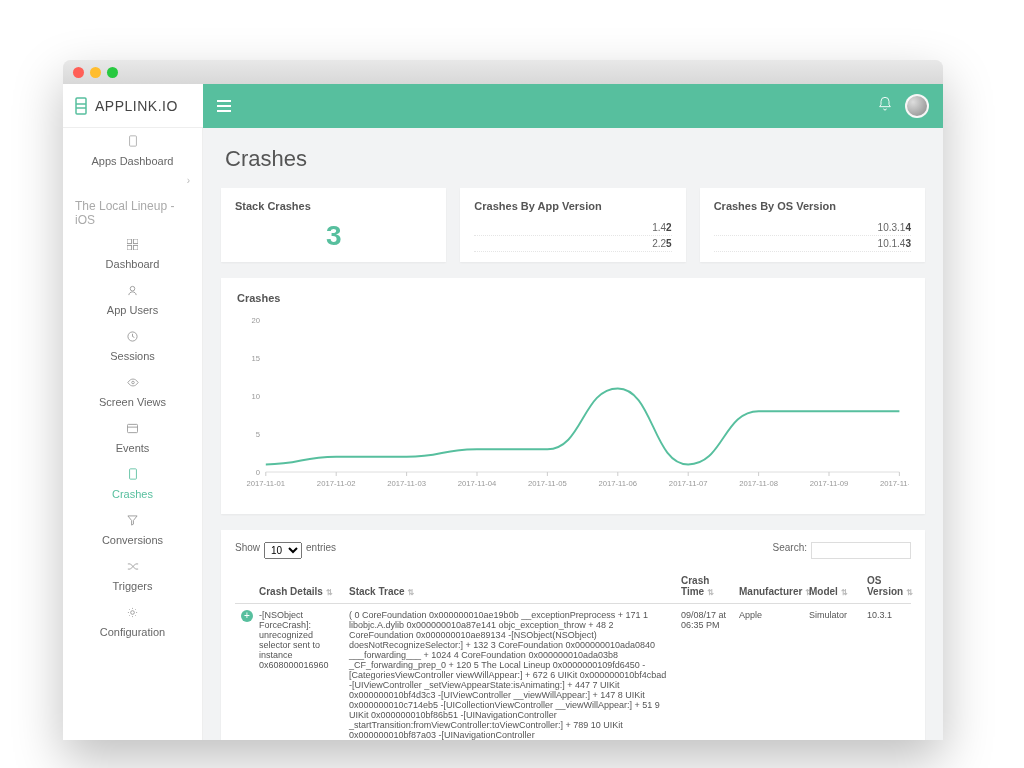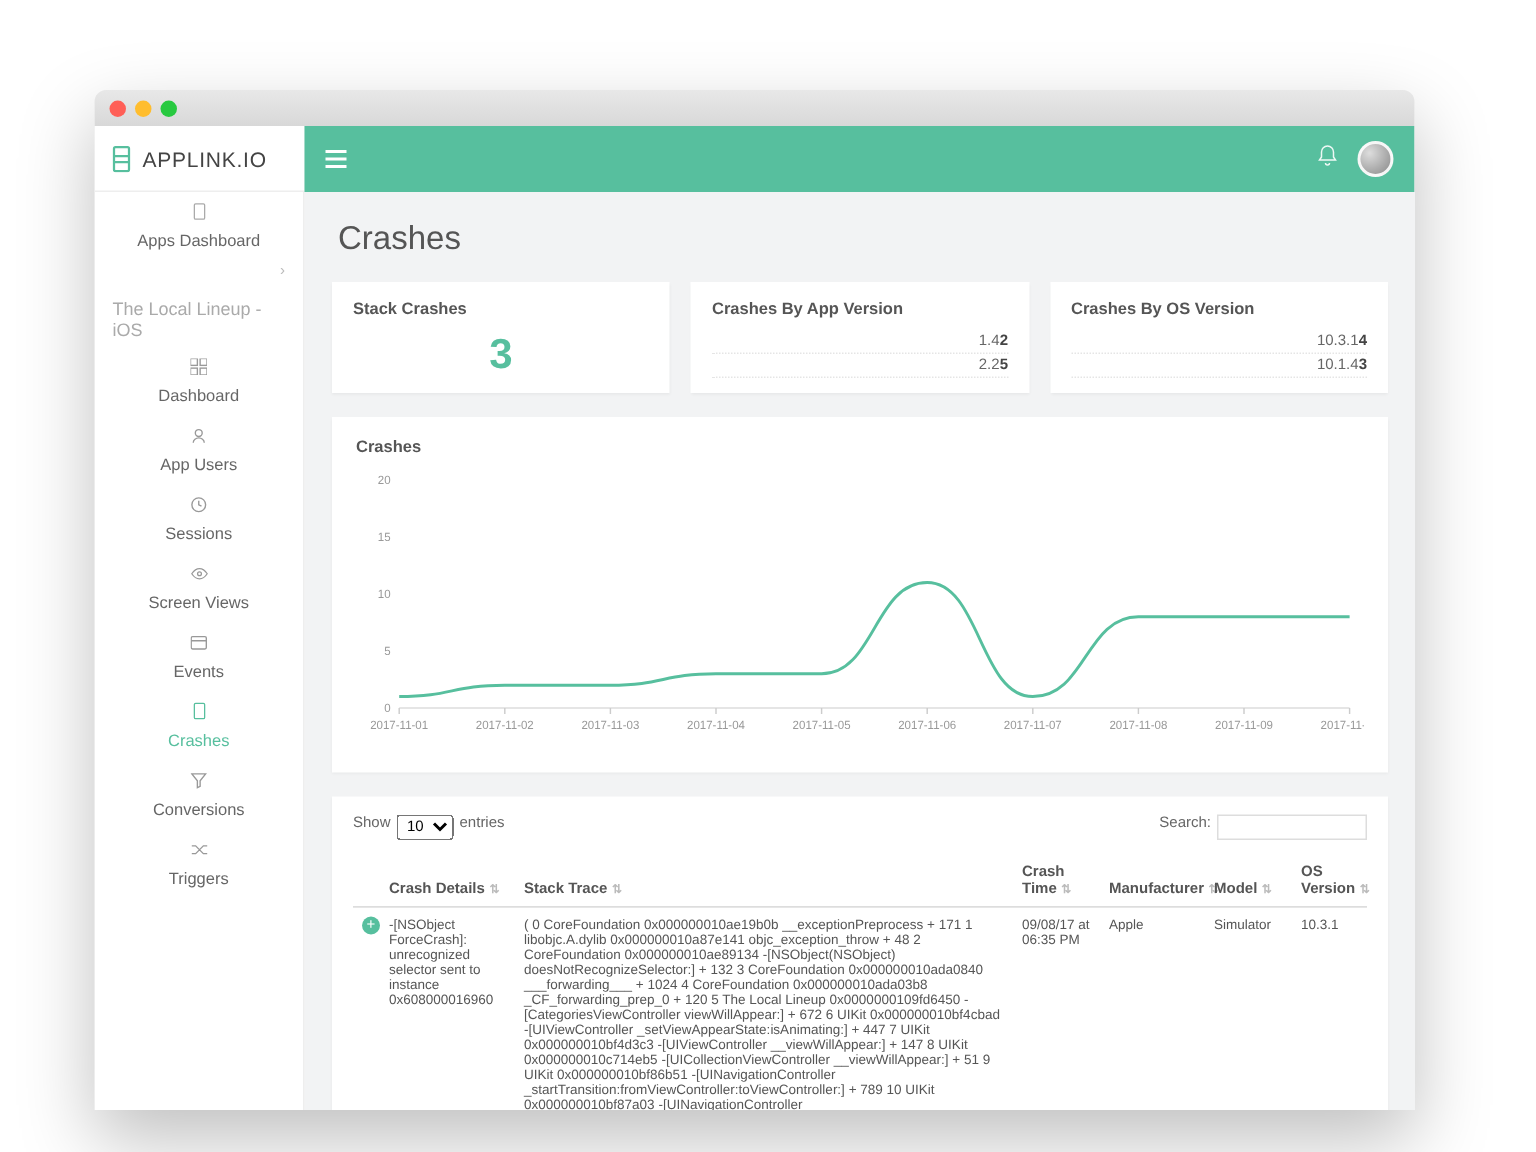--- a/index.html
+++ b/index.html
@@ -255,20 +255,29 @@
               </span>
               <span>Conversions</span>
             </div>
             <div class="item">
               <span class="ico">
                 <svg width="12" height="11" viewBox="0 0 14 10">
                   <path d="M1 2h3l6 6h3M1 8h3l6-6h3" fill="none" stroke="#999"></path>
                 </svg>
               </span>
               <span>Triggers</span>
+            </div>
+            <div class="item">
+              <span class="ico">
+                <svg width="11" height="11" viewBox="0 0 12 12">
+                  <circle cx="6" cy="6" r="2" fill="none" stroke="#999"></circle>
+                  <path d="M6 1v1M6 10v1M1 6h1M10 6h1M2.5 2.5l.7.7M8.8 8.8l.7.7M2.5 9.5l.7-.7M8.8 3.2l.7-.7" stroke="#999"></path>
+                </svg>
+              </span>
+              <span>Configuration</span>
             </div>
           </div>
       </div>
 
       <div class="main">
         <div class="page-title">Crashes</div>
 
         <div class="cards">
           <div class="card">
             <div class="card-title">Stack Crashes</div>

